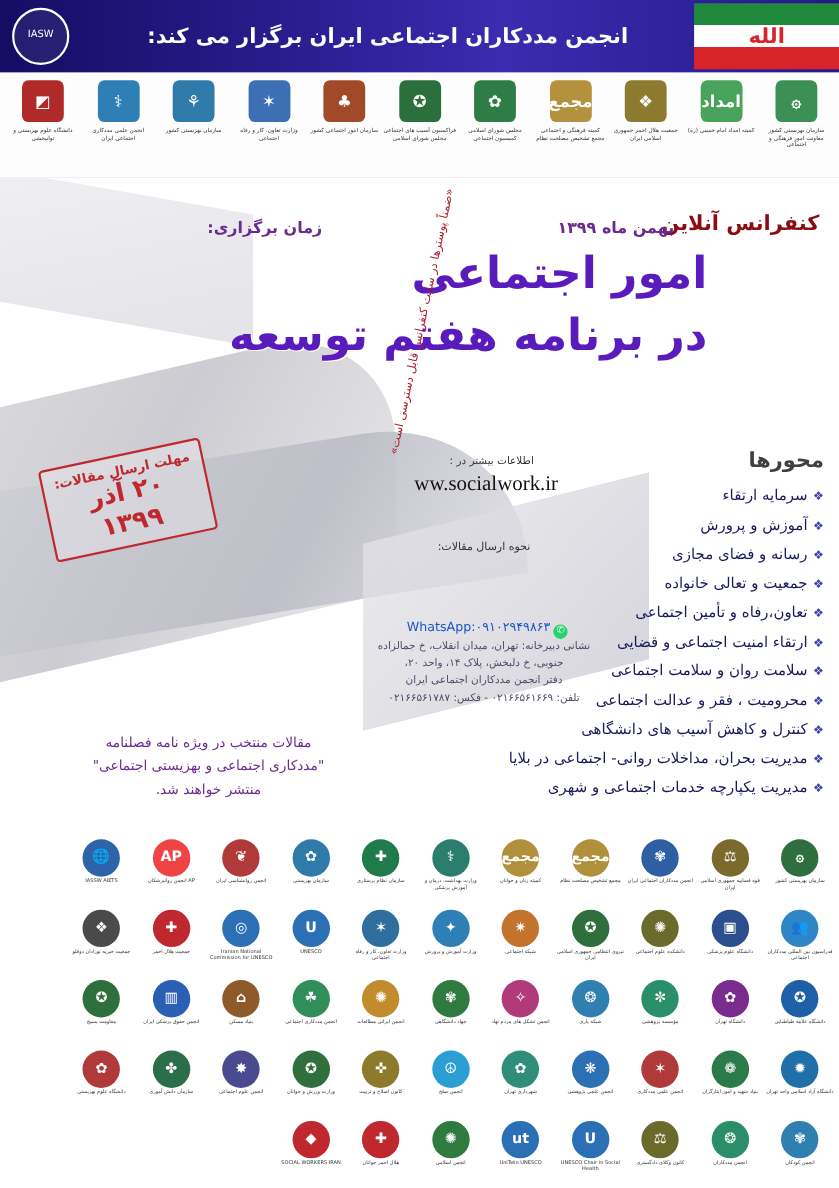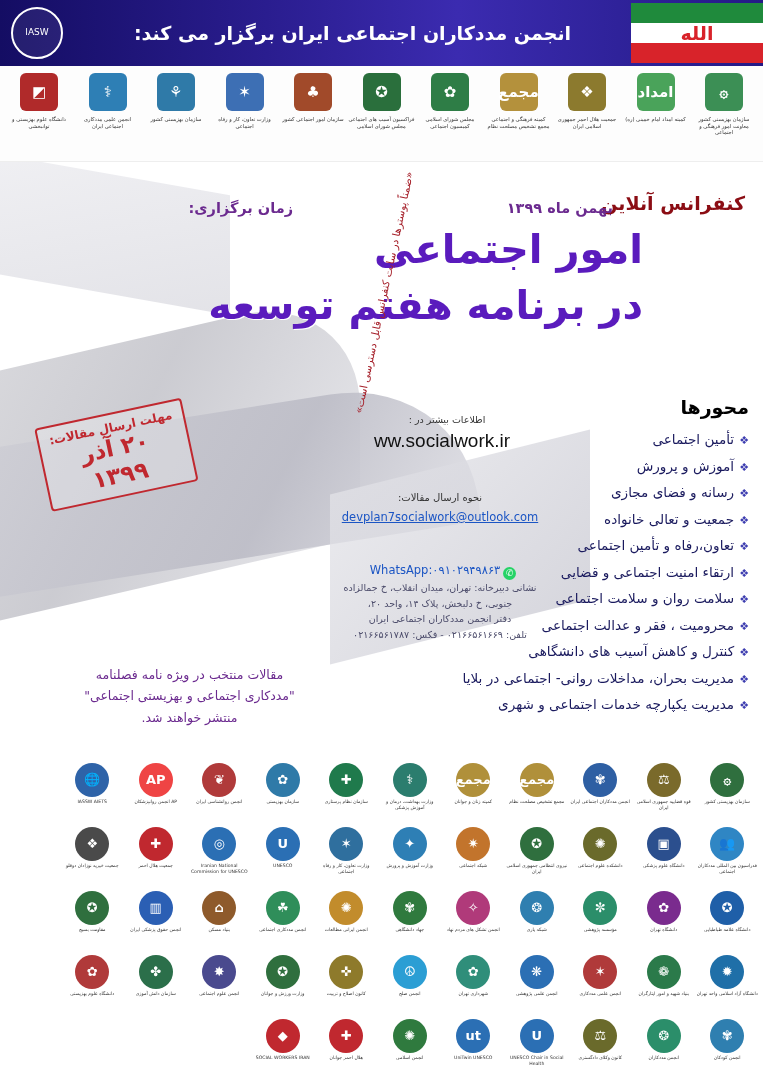--- a/index.html
+++ b/index.html
@@ -92,36 +92,36 @@
   }
   .main-title .l2{
     color:#5a1bbd;font-size:40px;font-weight:bold;line-height:1.25;text-shadow:1px 1px 0 #fff;margin-top:6px;
   }
 
   
   .topics{
     position:absolute;right:14px;top:234px;width:330px;direction:rtl;text-align:right;
   }
   .topics h3{
-    margin:0 0 8px 0;color:#000000;font-size:19px;font-weight:bold;
+    margin:12px 0 8px 0;color:#404040;font-size:19px;font-weight:bold;
   }
   .topics ul{list-style:none;margin:0;padding:0;}
   .topics li{
     font-size:13.6px;color:#1a1a5e;line-height:1.95;white-space:nowrap;
   }
   .topics li .bullet{color:#3d3db0;font-size:11px;margin-left:5px;}
 
   
   .info-more{
     position:absolute;left:352px;top:252px;width:190px;text-align:center;direction:rtl;
     font-size:9.5px;color:#333;
   }
   .site-url{
     position:absolute;left:332px;top:268px;width:220px;text-align:center;
-    font-size:19px;color:#111;font-family:Liberation Sans, sans-serif;
+    font-size:19px;color:#111;font-family:Liberation Serif, serif;
   }
   .send-label{
     position:absolute;left:340px;top:330px;width:200px;text-align:center;direction:rtl;font-size:10px;color:#333;
   }
   .mail{
     position:absolute;left:300px;top:348px;width:280px;text-align:center;
     font-size:11.5px;color:#1b55c4;text-decoration:underline;
   }
   .wa{
     position:absolute;left:318px;top:366px;width:250px;text-align:center;
@@ -274,38 +274,37 @@
     <div class="date-label2">زمان برگزاری:</div>
 
     <div class="main-title">
       <div class="l1">امور اجتماعی</div>
       <div class="l2">در برنامه هفتم توسعه</div>
     </div>
 
     <div class="topics">
       <h3>محورها</h3>
       <ul id="topics-list">
-          <li><span class="bullet">❖</span><span>تأمین اجتماعی</span></li>
+          <li><span class="bullet">❖</span><span>سرمایه ارتقاء</span></li>
           <li><span class="bullet">❖</span><span>آموزش و پرورش</span></li>
           <li><span class="bullet">❖</span><span>رسانه و فضای مجازی</span></li>
           <li><span class="bullet">❖</span><span>جمعیت و تعالی  خانواده</span></li>
           <li><span class="bullet">❖</span><span>تعاون،رفاه و تأمین اجتماعی</span></li>
           <li><span class="bullet">❖</span><span>ارتقاء امنیت اجتماعی و قضایی</span></li>
           <li><span class="bullet">❖</span><span>سلامت روان و سلامت  اجتماعی</span></li>
           <li><span class="bullet">❖</span><span>محرومیت ، فقر و  عدالت اجتماعی</span></li>
           <li><span class="bullet">❖</span><span>کنترل  و  کاهش آسیب های  دانشگاهی</span></li>
           <li><span class="bullet">❖</span><span>مدیریت بحران، مداخلات روانی- اجتماعی در بلایا</span></li>
           <li><span class="bullet">❖</span><span>مدیریت یکپارچه خدمات اجتماعی و شهری</span></li>
         </ul>
     </div>
 
     <div class="info-more">اطلاعات بیشتر در :</div>
     <div class="site-url">ww.socialwork.ir</div>
     <div class="send-label">نحوه ارسال مقالات:</div>
-    <div class="mail">devplan7socialwork@outlook.com</div>
     <div class="wa">
       <span class="wicon">✆</span><span>WhatsApp:</span><span>۰۹۱۰۲۹۴۹۸۶۳</span>
     </div>
 
     <div class="addr">
       <div>نشانی دبیرخانه: تهران، میدان انقلاب، خ جمالزاده</div>
       <div>جنوبی، خ دلبخش، پلاک ۱۴، واحد ۲۰،</div>
       <div>دفتر انجمن مددکاران اجتماعی ایران</div>
       <div>تلفن: ۰۲۱۶۶۵۶۱۶۶۹   -   فکس: ۰۲۱۶۶۵۶۱۷۸۷</div>
     </div>

